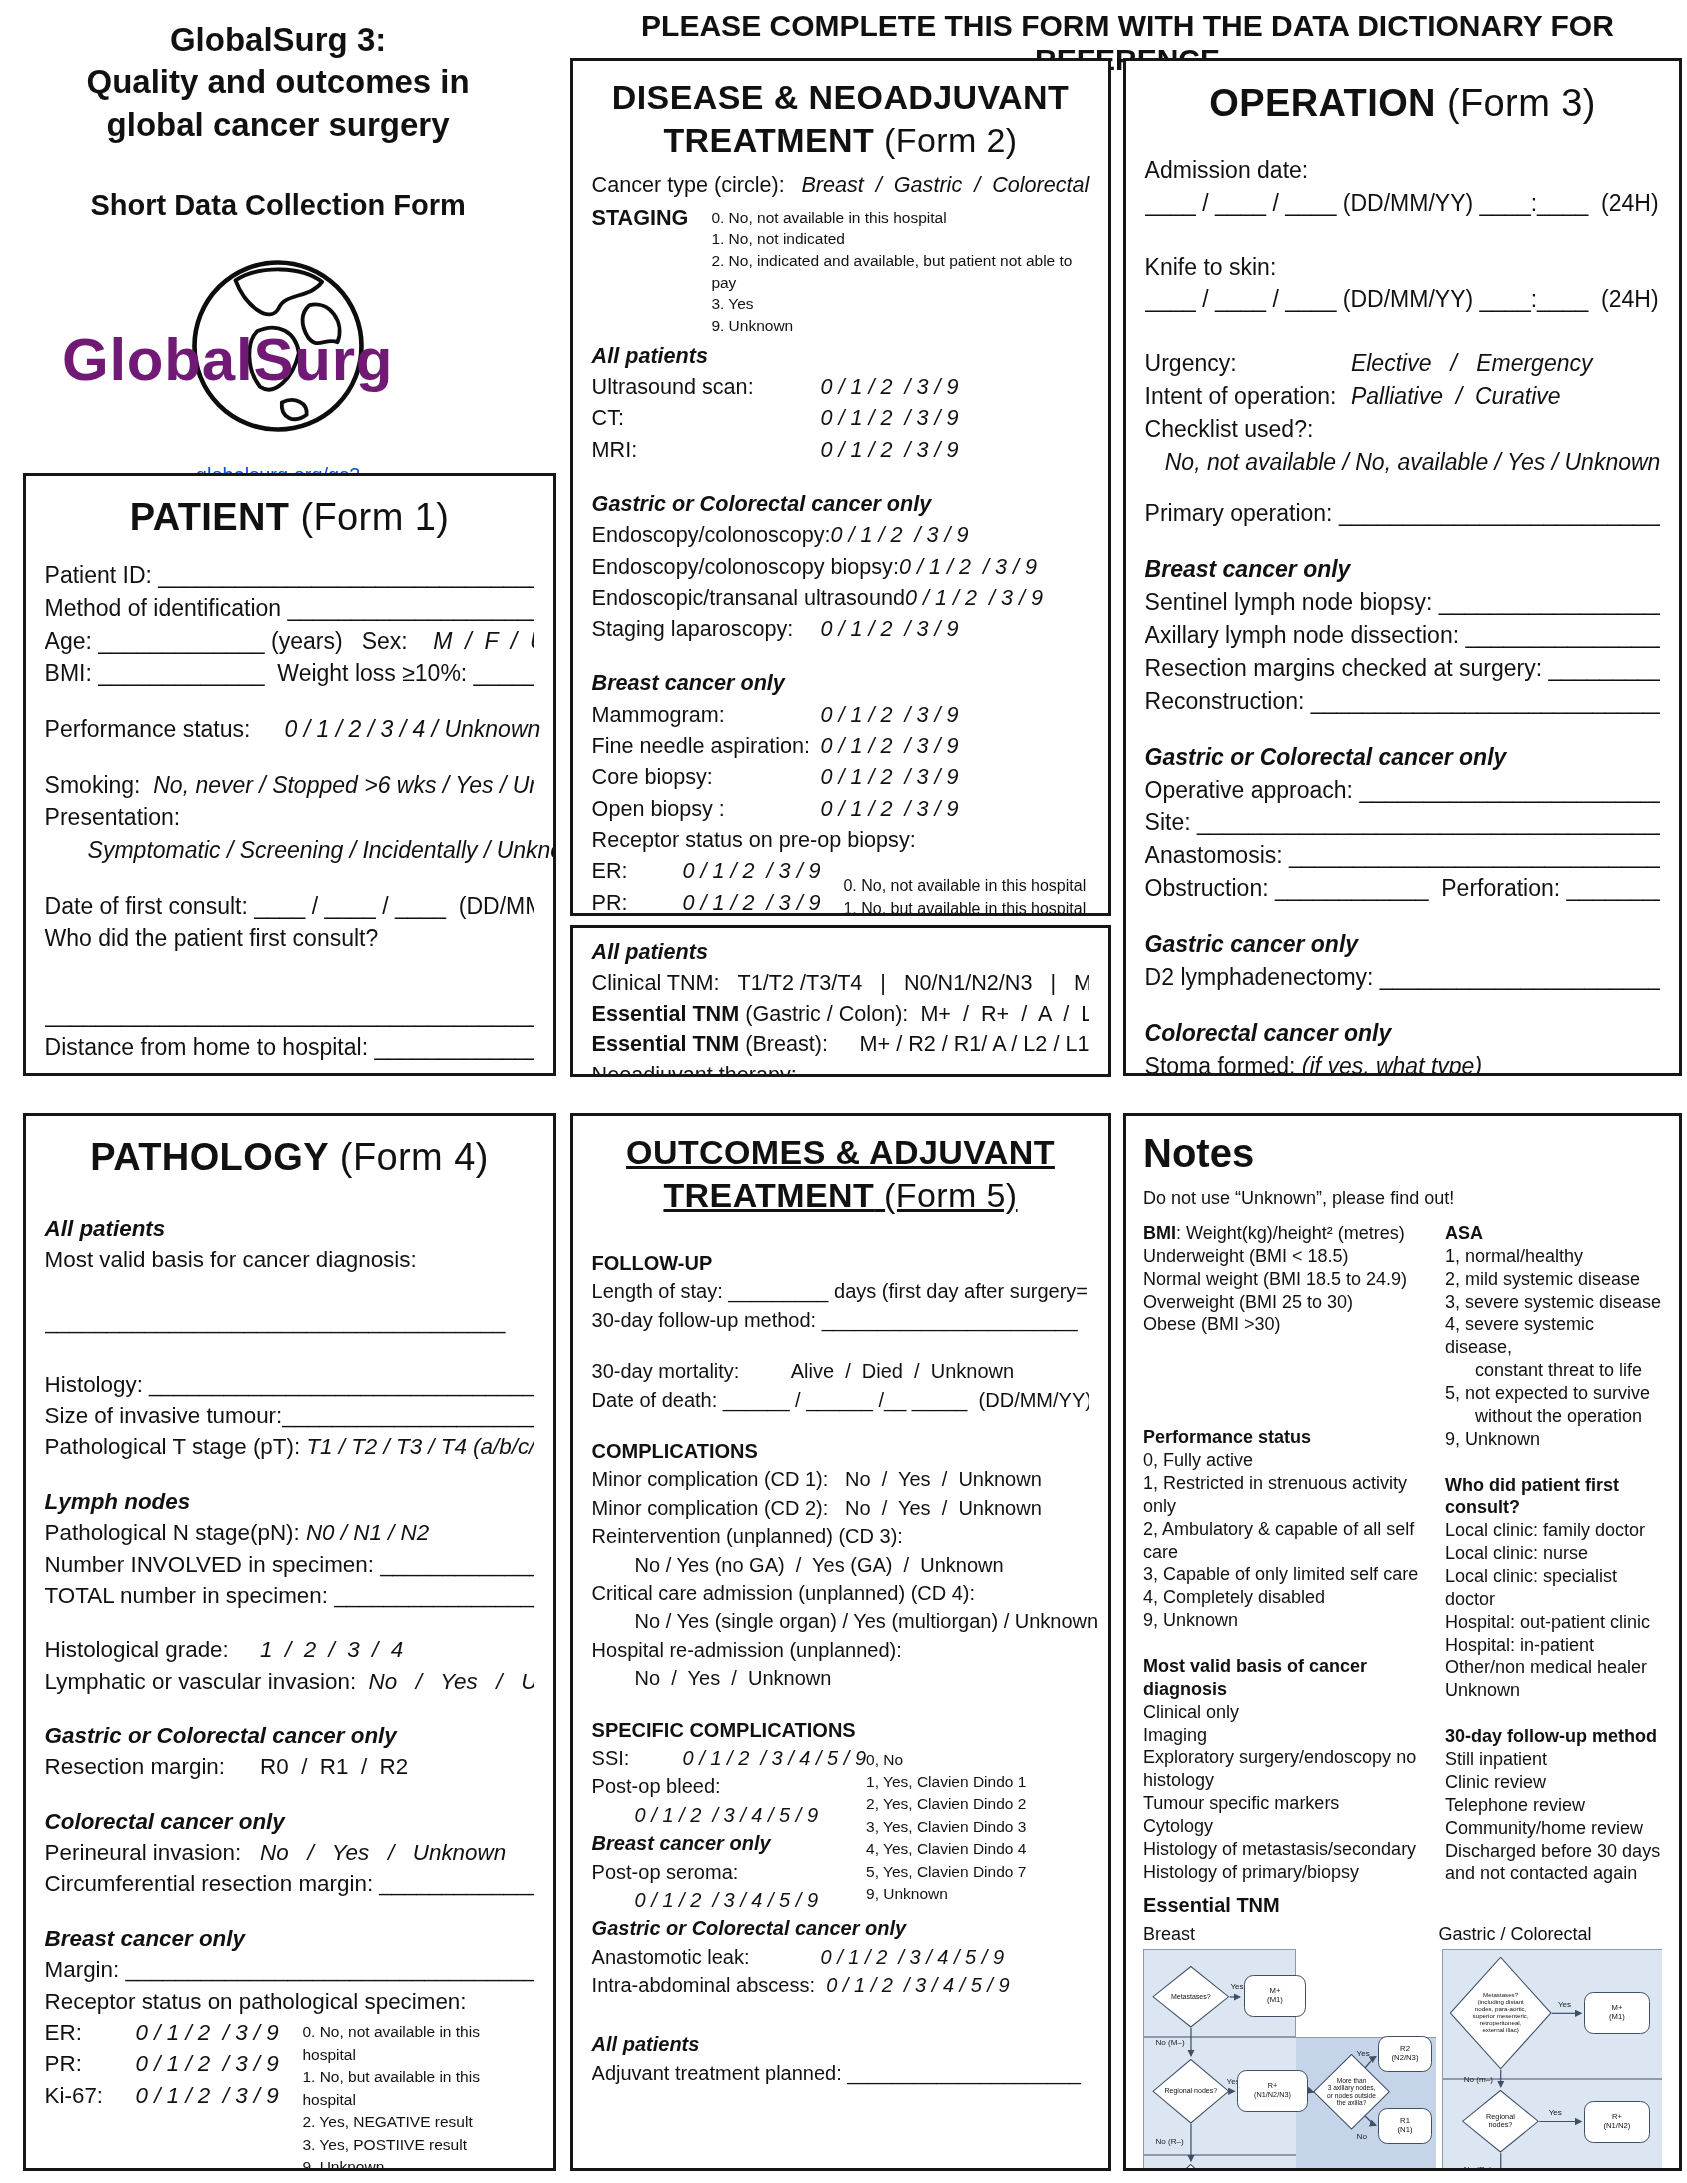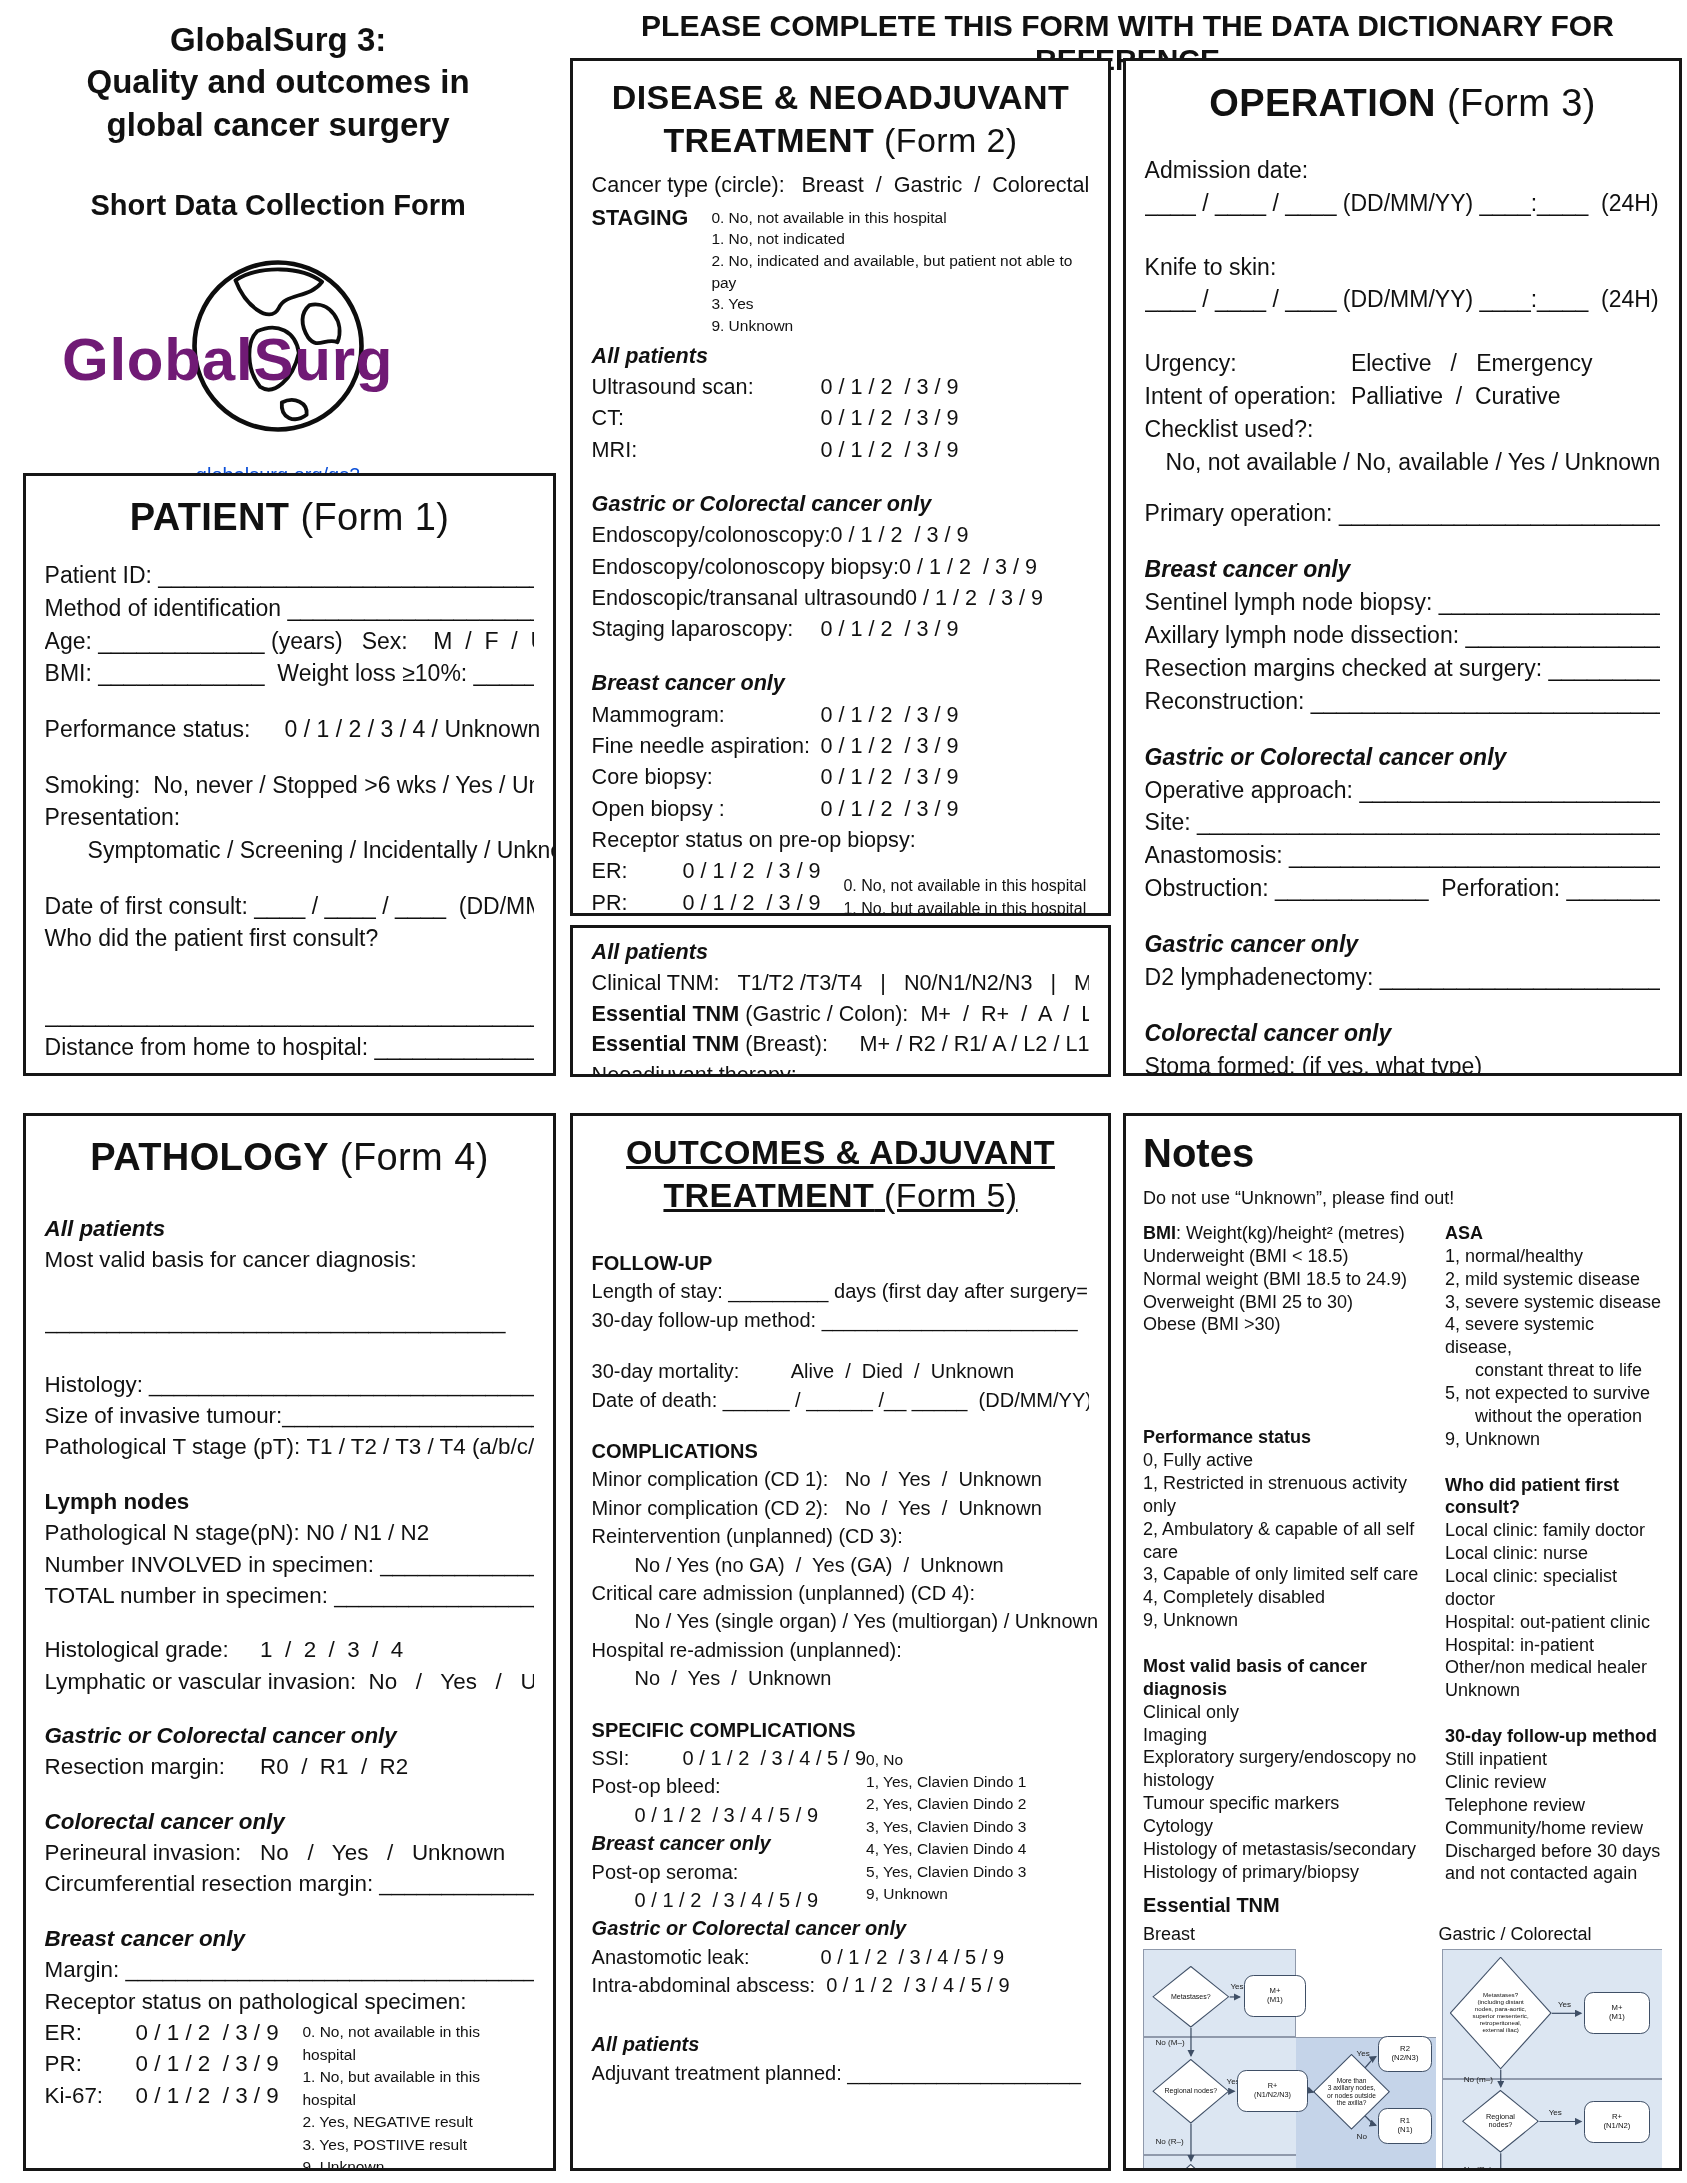--- a/index.html
+++ b/index.html
@@ -3,21 +3,21 @@
 <meta charset="utf-8">
 <style>
   html,body{margin:0;padding:0;background:#e8e8e8;}
   body{font-family:"Liberation Sans",sans-serif;color:#111;}
   #page{position:relative;width:1688px;height:2183px;background:#ffffff;overflow:hidden;}
   .abs{position:absolute;}
   .formbox{position:absolute;border:3.1px solid #161616;background:#fff;box-sizing:border-box;padding:12.4px 18.6px;overflow:hidden;}
   .btitle{text-align:center;font-weight:bold;letter-spacing:0.4px;margin:3.1px 0 14px 0;}
   .btitle .reg{font-weight:normal;}
   .r{display:flex;align-items:baseline;white-space:pre;}
-  .opt{}
+  .opt{font-style:italic;}
   .right{margin-left:auto;}
   .secb{font-weight:bold;font-style:italic;}
   .headb{font-weight:bold;}
   .ind{padding-left:43px;}
   .nowrap{white-space:pre;overflow:hidden;}.gap18{height:14px}.gap24{height:18.6px}.gap30{height:23px}.gap40{height:31px}.gap56{height:43px}
   
   #brand{left:21.6px;top:18.6px;width:513px;text-align:center;}
   #brand .bt{font-size:33px;font-weight:bold;line-height:1.3;}
   #brand .bsub{font-size:29px;font-weight:bold;margin-top:42px;}
   #globewrap{position:relative;width:184px;height:184px;margin:32px auto 3.1px auto;}
@@ -329,21 +329,21 @@
         <div class="secb">Breast cancer only</div>
         <div class="r">Post-op seroma:</div>
         <div class="r ind opt">0 / 1 / 2  / 3 / 4 / 5 / 9</div>
       </div>
       <div class="recnote2">
         <div>0, No</div>
         <div>1, Yes, Clavien Dindo 1</div>
         <div>2, Yes, Clavien Dindo 2</div>
         <div>3, Yes, Clavien Dindo 3</div>
         <div>4, Yes, Clavien Dindo 4</div>
-        <div>5, Yes, Clavien Dindo 3</div>
+        <div>5, Yes, Clavien Dindo 7</div>
         <div>9, Unknown</div>
       </div>
     </div>
     <div class="secb">Gastric or Colorectal cancer only</div>
     <div class="r"><span class="tab46">Anastomotic leak:</span><span class="opt">0 / 1 / 2  / 3 / 4 / 5 / 9</span></div>
     <div class="r nowrap"><span>Intra-abdominal abscess:  </span><span class="opt">0 / 1 / 2  / 3 / 4 / 5 / 9</span></div>
     <div class="gap40"></div>
     <div class="secb">All patients</div>
     <div class="r nowrap">Adjuvant treatment planned: _____________________</div>
   </div>

